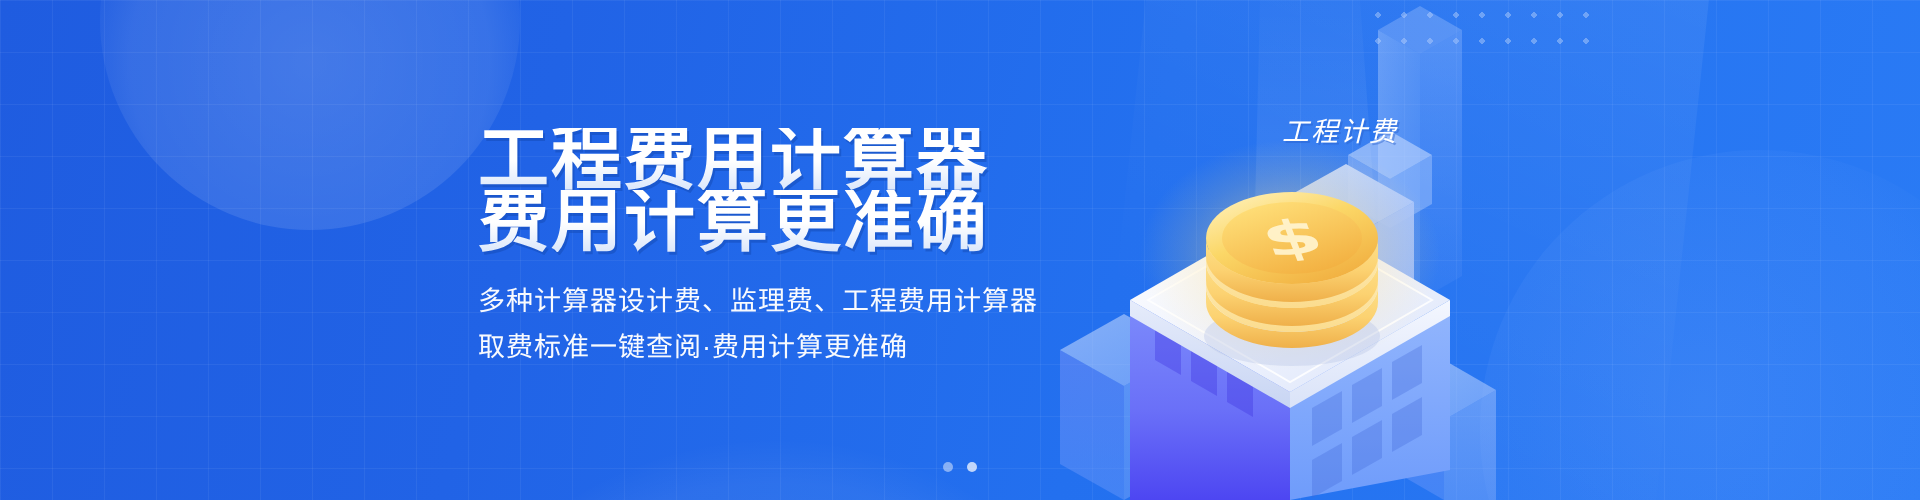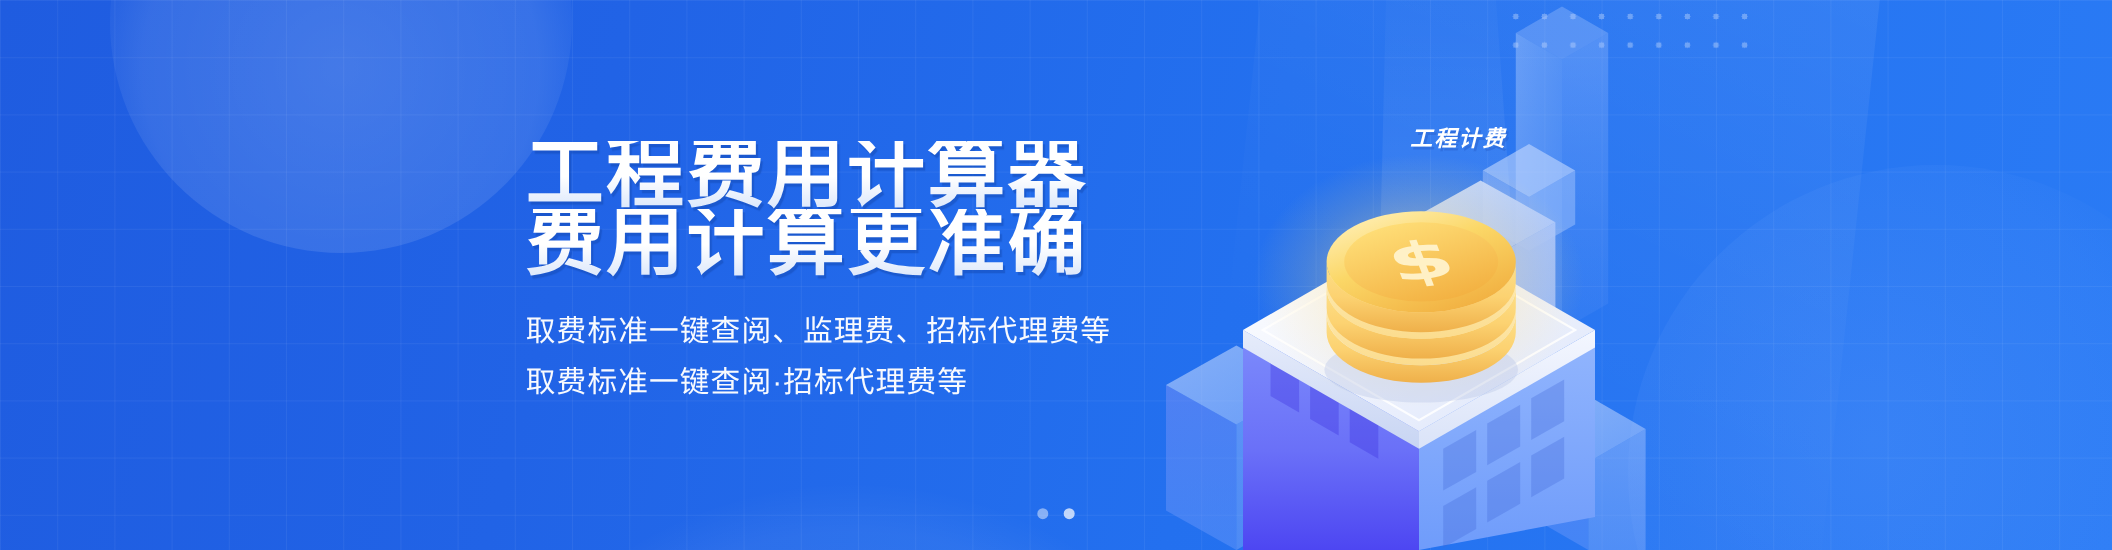--- a/index.html
+++ b/index.html
@@ -65,21 +65,21 @@
     letter-spacing:1px;opacity:.97;white-space:nowrap;
   }
 
   
   .art{position:absolute;left:1060px;top:0;width:860px;height:500px;}
 
   
   .badge-text{
     position:absolute;left:222px;top:110px;
     font-family:"DejaVu Sans","Liberation Sans",sans-serif;
-    font-weight:700;font-style:italic;font-size:20px;letter-spacing:2px;
+    font-weight:400;font-style:italic;font-size:27px;letter-spacing:2px;
     color:#ffffff;
     text-shadow:2px 2px 0 rgba(40,95,205,.45);
     white-space:nowrap;
   }
 
   
   .dots{
     position:absolute;left:0;right:0;bottom:28px;
     display:flex;justify-content:center;gap:14px;
   }
@@ -265,22 +265,22 @@
         </g>
       </g>
     </svg>
 
     <div class="badge-text">工程计费</div>
   </div>
 
   <div class="copy">
     <div class="headline">工程费用计算器</div>
     <div class="headline">费用计算更准确</div>
-    <div class="subline">取费标准一键查阅、监理费、招标代理费等</div>
-    <div class="subline" style="margin-top:0">取费标准一键查阅·招标代理费等</div>
+    <div class="subline">多种计算器设计费、监理费、工程费用计算器</div>
+    <div class="subline" style="margin-top:0">取费标准一键查阅·费用计算更准确</div>
   </div>
 
   <div class="dots">
     <span></span>
     <span class="active"></span>
   </div>
 
 </div>
 
 </body></html>

